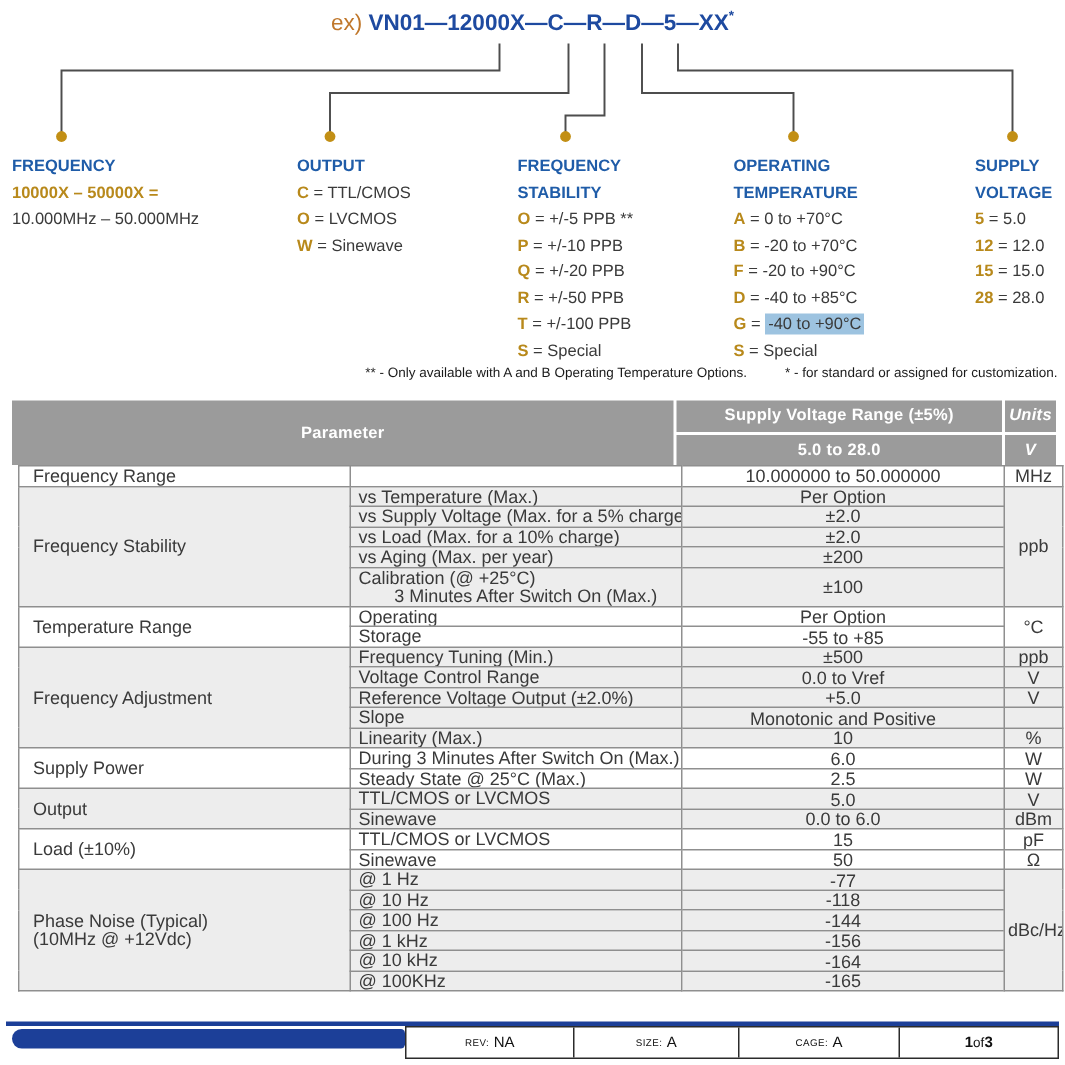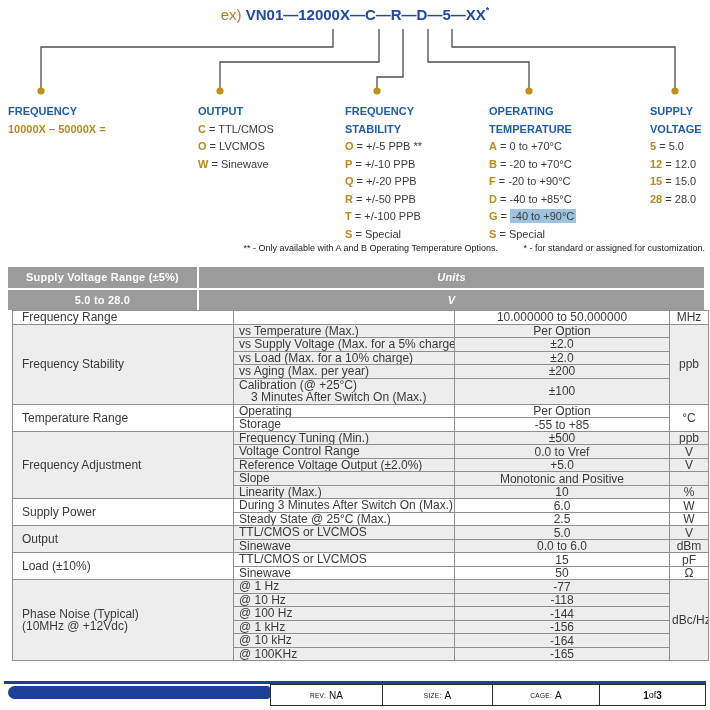--- a/index.html
+++ b/index.html
@@ -35,36 +35,36 @@
   .fn-left{right:212px;text-align:right;}
   .fn-right{right:5px;}
 
   
   .spec-header{position:absolute;left:8px;top:267px;width:696px;height:43px;
     display:flex;gap:2px;background:#fff;}
   .h-block{background:var(--hdr-gray);color:#fff;font-weight:bold;font-size:11px;
     display:flex;align-items:center;justify-content:center;letter-spacing:0.2px;}
   .h-param{width:441px;}
   .h-col{display:flex;flex-direction:column;gap:2px;}
-  .h-mid{width:189px;}
+  .h-mid{width:217px;}
   .h-units{flex:1;font-style:italic;}
   .h-col .h-block{flex:1;width:100%;}
 
   
   .spec{position:absolute;left:12px;top:310px;border-collapse:collapse;
     table-layout:fixed;width:696px;font-size:12px;color:var(--text);
     border:1.4px solid var(--outer);}
   .spec td{border:1px solid var(--border);height:13.2px;line-height:12px;
     padding:0 4px;white-space:nowrap;overflow:hidden;}
   .spec tr.tall td{height:26.4px;}
   .spec td.group{padding-left:9px;vertical-align:middle;}
   .spec td.sub{padding-left:5px;vertical-align:middle;}
   .spec td.val,.spec td.unit{text-align:center;padding:0 2px;vertical-align:middle;}
   .spec .shaded{background:var(--shade);margin-top:28px;}
-  .spec .line2{padding-left:12px;}
+  .spec .line2{padding-left:12px;text-align:center;}
   .spec .subline{line-height:12.5px;}
 
   
   .rule{position:absolute;left:4px;top:681px;width:702px;height:2.5px;
     background:var(--footer-navy);}
   .fbar{position:absolute;left:8px;top:686px;width:262px;height:13px;
     background:var(--footer-navy);border-radius:7px 3px 3px 7px;}
   .finfo{position:absolute;left:270px;top:684px;width:436px;height:22px;
     display:flex;border:1px solid #2b2b2b;background:#fff;}
   .fcell{display:flex;align-items:center;justify-content:center;
@@ -100,20 +100,21 @@
       <circle cx="377" cy="91" r="3.6"></circle>
       <circle cx="529" cy="91" r="3.6"></circle>
       <circle cx="675" cy="91" r="3.6"></circle>
     </g>
   </svg>
 
   <div id="ordering">
       <div class="ord-col c0">
         <div class="hdr">FREQUENCY</div>
         <div class="opt"><span class="code">10000X – 50000X =</span></div>
+        <div class="opt"><span class="val">10.000MHz – 50.000MHz</span></div>
       </div>
       <div class="ord-col c1">
         <div class="hdr">OUTPUT</div>
         <div class="opt"><span class="code">C</span><span class="sep"> = </span><span class="val">TTL/CMOS</span></div>
         <div class="opt"><span class="code">O</span><span class="sep"> = </span><span class="val">LVCMOS</span></div>
         <div class="opt"><span class="code">W</span><span class="sep"> = </span><span class="val">Sinewave</span></div>
       </div>
       <div class="ord-col c2">
         <div class="hdr">FREQUENCY</div>
         <div class="hdr">STABILITY</div>
@@ -141,20 +142,21 @@
         <div class="opt"><span class="code">12</span><span class="sep"> = </span><span class="val">12.0</span></div>
         <div class="opt"><span class="code">15</span><span class="sep"> = </span><span class="val">15.0</span></div>
         <div class="opt"><span class="code">28</span><span class="sep"> = </span><span class="val">28.0</span></div>
       </div>
     </div>
 
   <div class="fn fn-left">** - Only available with A and B Operating Temperature Options.</div>
   <div class="fn fn-right">* - for standard or assigned for customization.</div>
 
   <div class="spec-header">
+    <div class="h-block h-param">Parameter</div>
     <div class="h-col h-mid">
       <div class="h-block">Supply Voltage Range (±5%)</div>
       <div class="h-block">5.0 to 28.0</div>
     </div>
     <div class="h-col h-units">
       <div class="h-block">Units</div>
       <div class="h-block">V</div>
     </div>
   </div>
 

